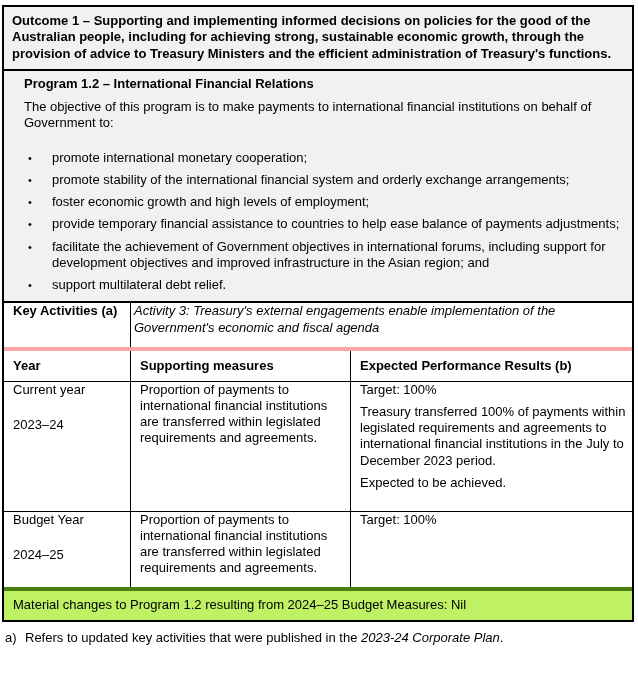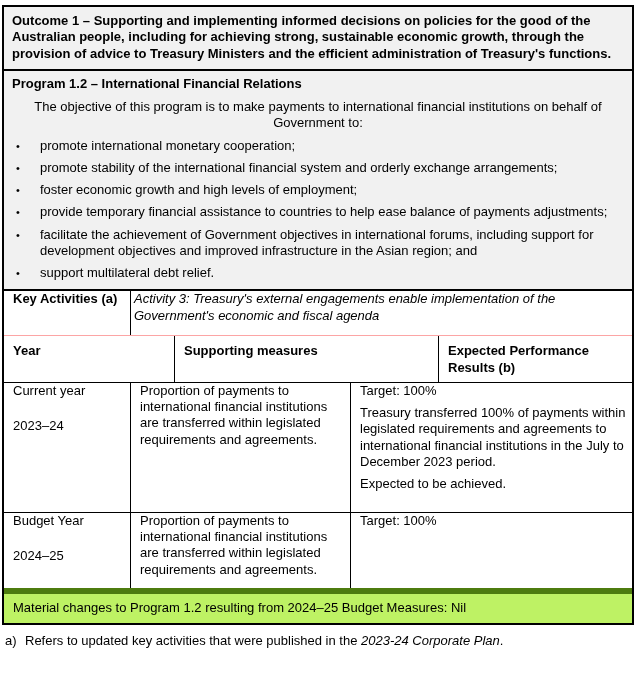--- a/index.html
+++ b/index.html
@@ -22,52 +22,52 @@
 
   
   .outcome-header {
     background: #f1f1f1;
     padding: 6px 8px 7px 8px;
     font-weight: bold;
   }
   .program-section {
     background: #f1f1f1;
     border-top: 2px solid #000000;
-    padding: 5px 8px 8px 8px;
+    padding: 5px 8px 8px 20px;
   }
   .program-title { font-weight: bold; margin-bottom: 7px; }
-  .program-objective { margin-bottom: 6px; text-align: center; }
+  .program-objective { margin-bottom: 18px; }
   .bullet-list { list-style: none; }
   .bullet-item { display: flex; margin-top: 6px; }
   .bullet-marker { width: 28px; flex: none; padding-left: 4px; font-size: 11px; line-height: 16px; }
   .bullet-text { flex: 1; }
 
   
   .trow { display: grid; background: #ffffff; }
   .trow-3col { grid-template-columns: 126px 220px 1fr; }
   .trow-2col { grid-template-columns: 126px 1fr; }
   .cell { padding: 0 6px 6px 9px; }
   .trow .cell + .cell { border-left: 1px solid #000000; }
 
   .key-activities-row { border-top: 2px solid #000000; min-height: 46px; }
   .key-activities-label { font-weight: bold; }
   .key-activity-text { font-style: italic; max-width: 478px; padding-left: 3px; }
 
-  .header-row { border-top: 1px solid #fca5a5; min-height: 29px; gap: 44px; }
+  .header-row { border-top: 4px solid #fca5a5; min-height: 29px; }
   .header-row .cell { font-weight: bold; padding-top: 7px; }
 
   .data-row { border-top: 1px solid #000000; }
   .row-current-year { min-height: 130px; }
   .row-budget-year { min-height: 76px; }
   .row-forward { min-height: 44px; }
   .cell p + p { margin-top: 19px; }
   .results-cell p + p { margin-top: 6px; }
 
   .material-row {
-    border-top: 6px solid #4d7c0f;
+    border-top: 4px solid #4d7c0f;
     padding: 6px 8px 7px 9px;
     min-height: 29px;
   }
 
   
   .footnotes { margin-top: 8px; padding-left: 3px; }
   .footnote { display: flex; margin-bottom: 2px; }
   .footnote-label { width: 20px; flex: none; }
   .footnote-text { flex: 1; }
   .footnote-text .it { font-style: italic; }

